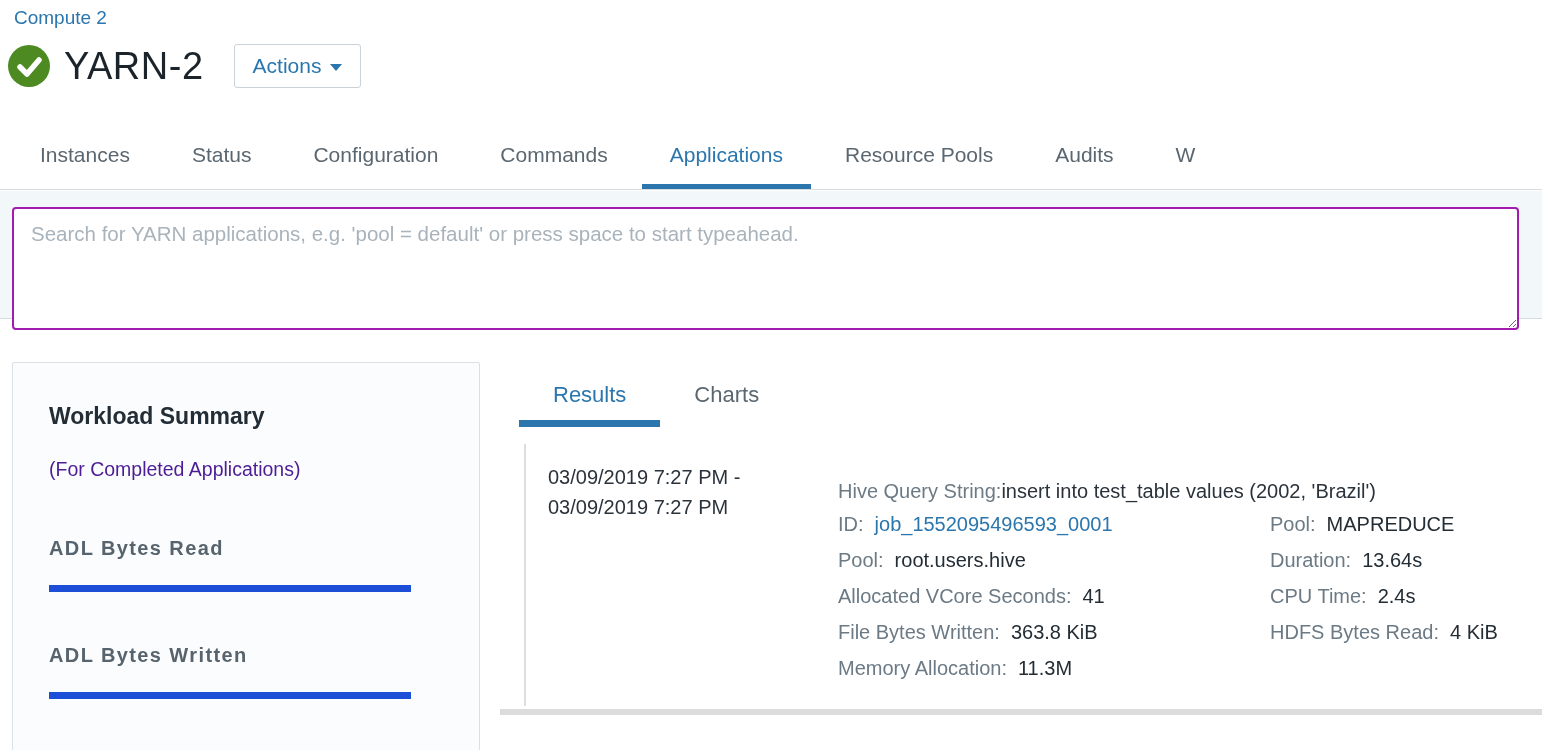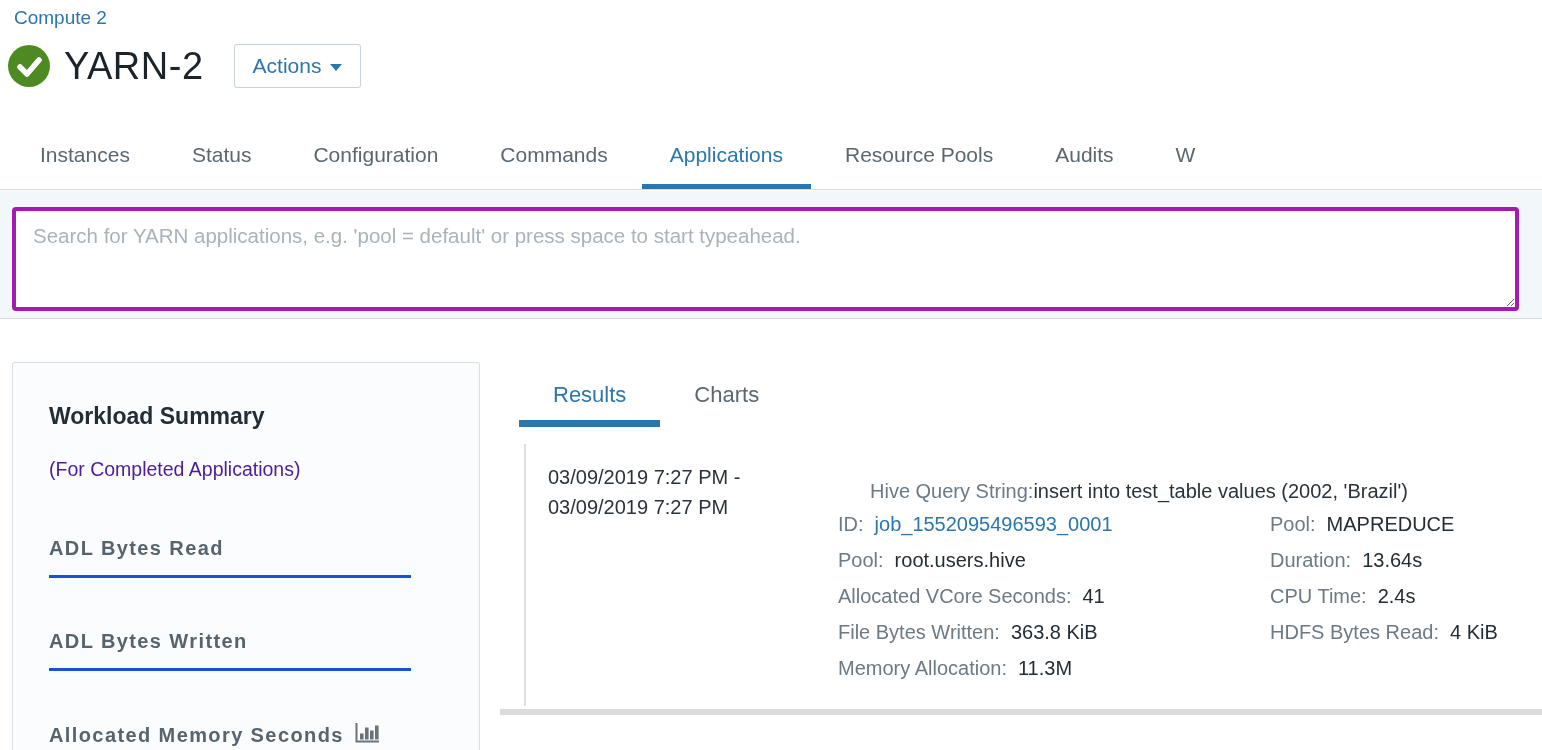--- a/index.html
+++ b/index.html
@@ -22,51 +22,51 @@
   .tabbar { position: absolute; top: 120px; left: 0; width: 1542px; height: 70px;
     border-bottom: 1px solid #d8dcde; display: flex; padding-left: 12px; gap: 6px; overflow: hidden; }
   .tab { font-size: 21px; color: #5b6770; padding: 0 28px; display: flex; align-items: center;
     position: relative; white-space: nowrap; cursor: pointer; text-decoration: none; }
   .tab.active { color: #2b76ad; }
   .tab.active::after { content: ""; position: absolute; left: 0; right: 0; bottom: 0; height: 5px; background: #2b76ad; }
 
   
   .search-band { position: absolute; top: 191px; left: 0; width: 1542px; height: 128px;
     background: #f2f7fa; border-bottom: 1px solid #d5dadd; }
-  .search-input { position: absolute; left: 12px; top: 16px; width: 1507px; height: 104px;
-    border: 4px solid #a21caf; border-radius: 4px; background: #fff; padding: 13px 17px;
+  .search-input { position: absolute; left: 12px; top: 16px; width: 1507px; height: 123px;
+    border: 2px solid #a21caf; border-radius: 4px; background: #fff; padding: 13px 17px;
     font-size: 20.5px; color: #333; font-family: inherit; resize: both; }
   .search-input::placeholder { color: #a9b3bb; opacity: 1; }
 
   
   .left-card { position: absolute; left: 12px; top: 362px; width: 468px; height: 420px;
     background: #fbfcfd; border: 1px solid #dbe0e4; border-radius: 2px; padding: 40px 0 0 36px; }
   .wl-title { font-size: 23px; font-weight: 700; color: #222d36; }
   .wl-subtitle { margin-top: 28px; font-size: 19.5px; color: #4c1d95; }
-  .metric { width: 362px; margin-top: 52px; padding-bottom: 15px; border-bottom: 3px solid #1d4ed8;
+  .metric { width: 362px; margin-top: 52px; padding-bottom: 25px; border-bottom: 7px solid #1d4ed8;
     font-size: 20px; font-weight: 700; letter-spacing: 1.4px; color: #57646d;
     display: flex; align-items: center; gap: 11px; cursor: pointer; }
   .metric.first { margin-top: 56px; }
   .metric.no-border { border-bottom: none; padding-bottom: 0; }
   .bar-chart-icon { display: inline-block; }
 
   
   .results-panel { position: absolute; left: 500px; top: 360px; width: 1042px; }
   .rtabs { display: flex; margin-left: 19px; }
   .rtab { font-size: 22px; color: #5b6770; padding: 22px 34px 19px; position: relative;
     cursor: pointer; white-space: nowrap; }
   .rtab.active { color: #2b76ad; }
   .rtab.active::after { content: ""; position: absolute; left: 0; right: 0; bottom: 0; height: 7px; background: #2b76ad; }
 
   .result-row { margin-left: 24px; margin-top: 17px; border-left: 2px solid #dbdfe2;
     display: flex; padding-top: 18px; padding-bottom: 20px; }
   .date-col { width: 302px; padding-left: 22px; font-size: 20px; color: #2a333b; line-height: 30px; }
   .main-col { flex: 1; padding-left: 10px; padding-top: 2px; }
   .app-title { font-size: 20px; font-weight: 700; color: #1e272e; margin-left: 10px; line-height: 24px; }
-  .query-line { margin-top: 13px; font-size: 20px; line-height: 28px; margin-left: 32px; }
+  .query-line { margin-top: 13px; font-size: 20px; line-height: 28px; }
   .qlabel { color: #6b7a85; }
   .qvalue { color: #2a333b; }
   .detail-grid { display: flex; margin-top: 1px; }
   .dcol-left { width: 432px; }
   .dcol-right { flex: 1; }
   .drow { height: 36px; display: flex; align-items: center; font-size: 20px; }
   .dlabel { color: #6b7a85; margin-right: 11px; }
   .dvalue { color: #232d35; }
   .dvalue.link { color: #2b76ad; cursor: pointer; text-decoration: none; }
   .row-divider { height: 6px; background: #dcdcdc; margin-top: 3px; }

